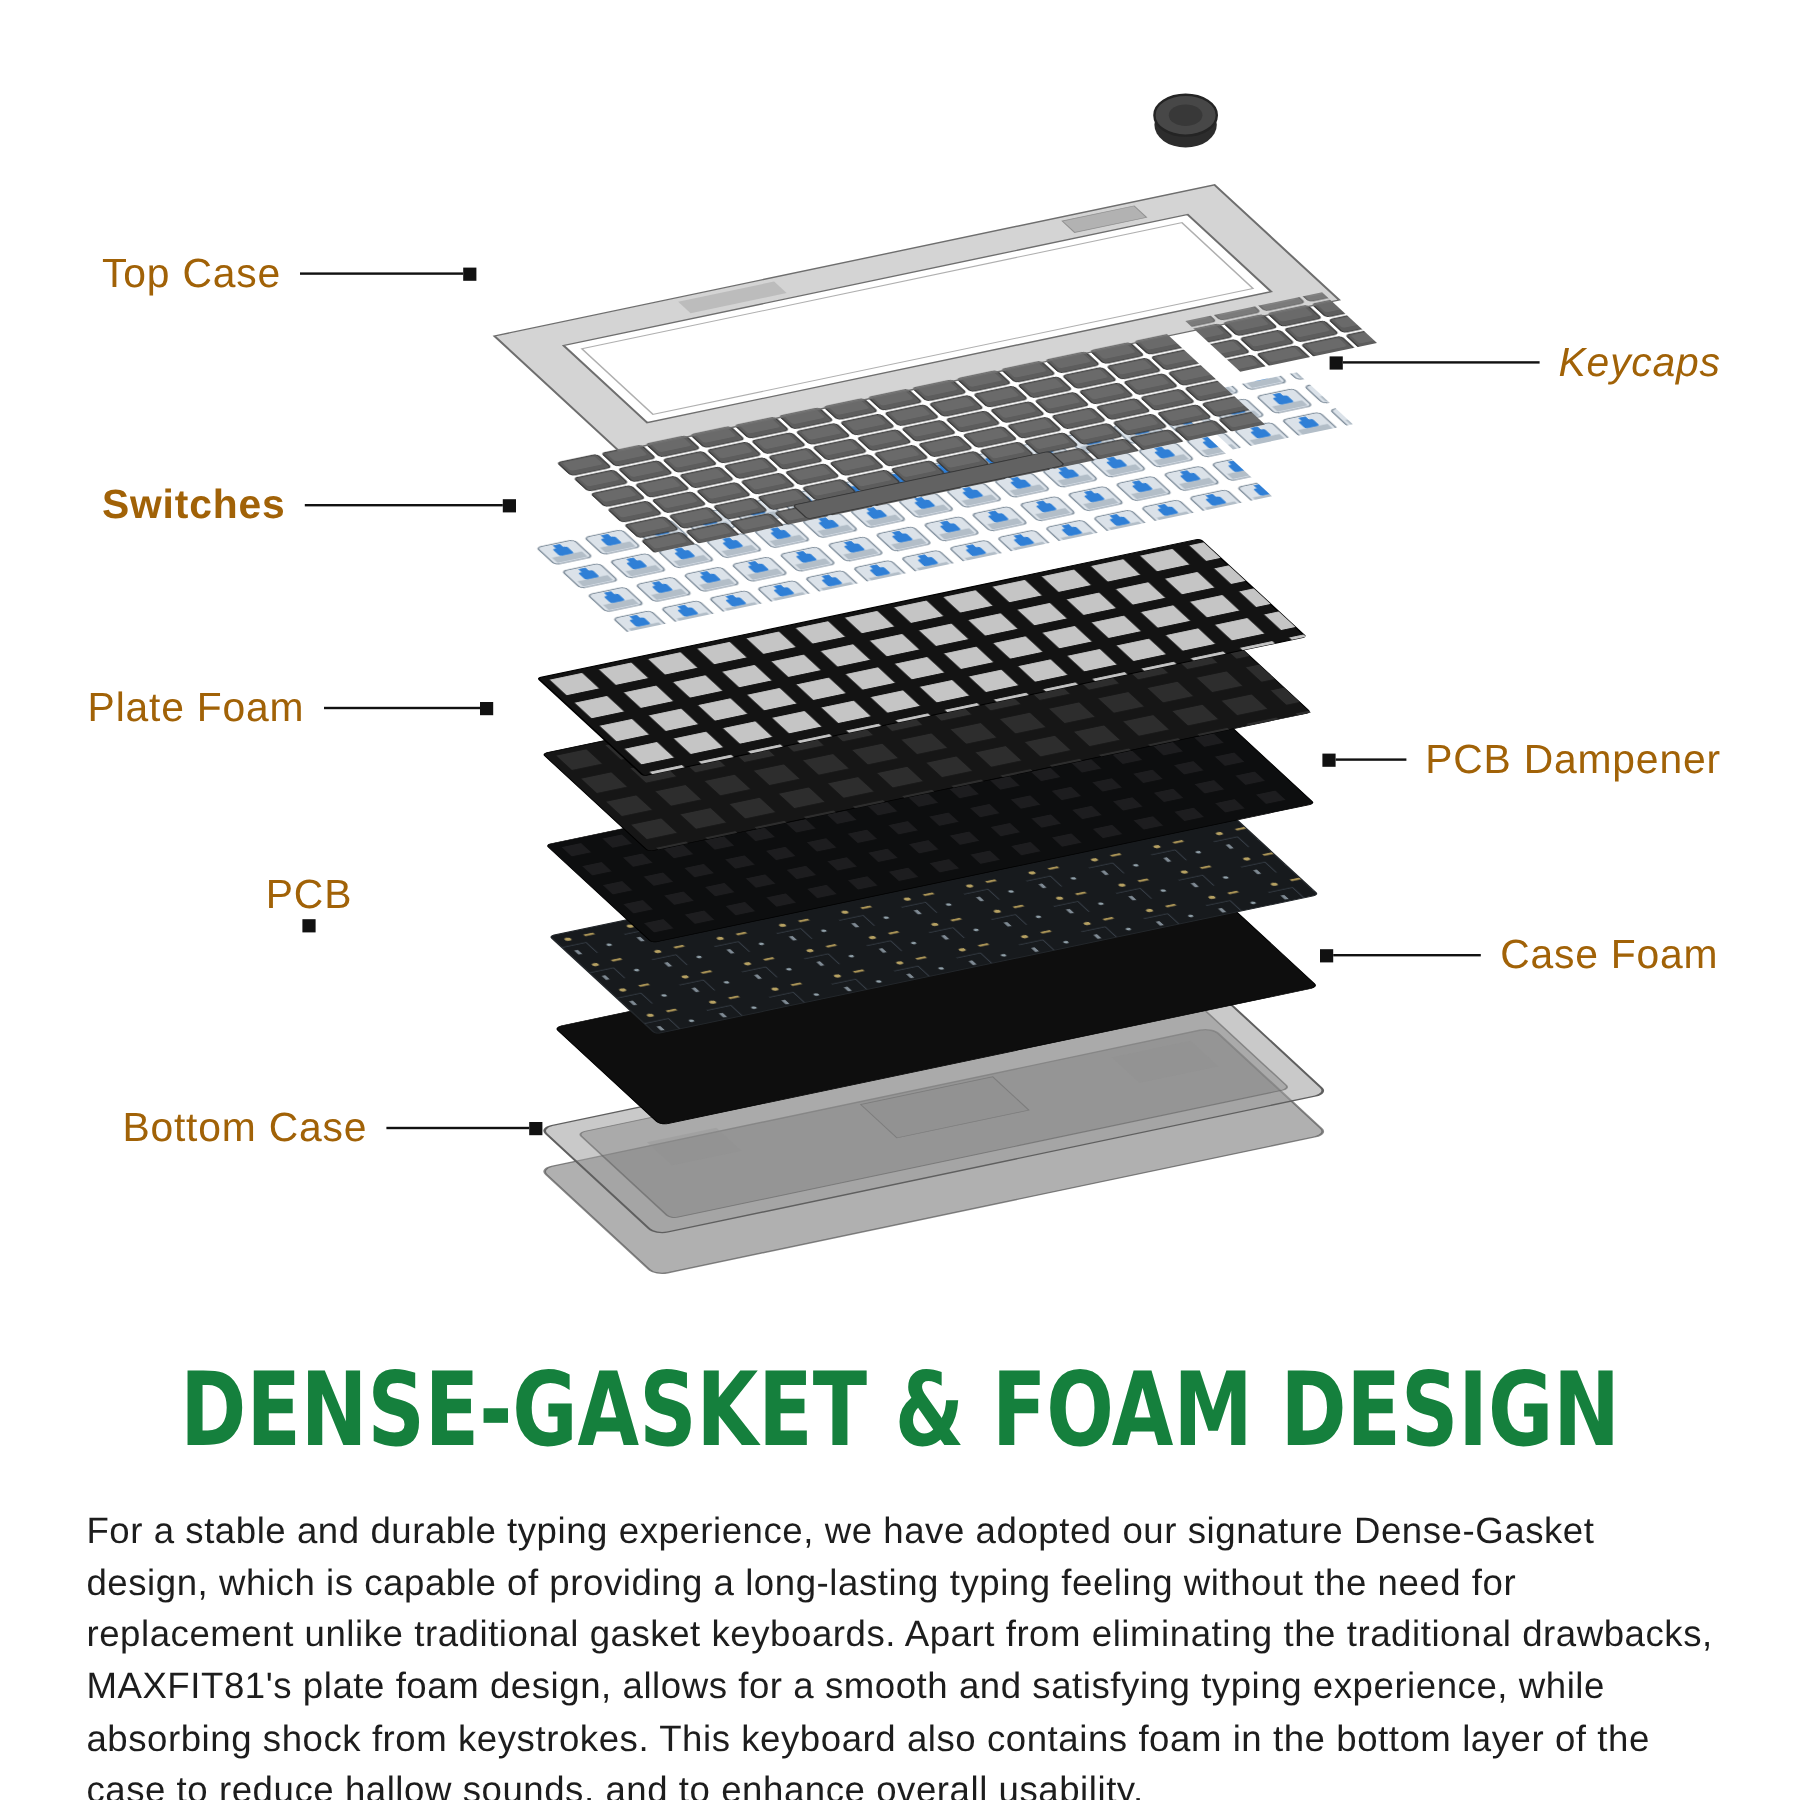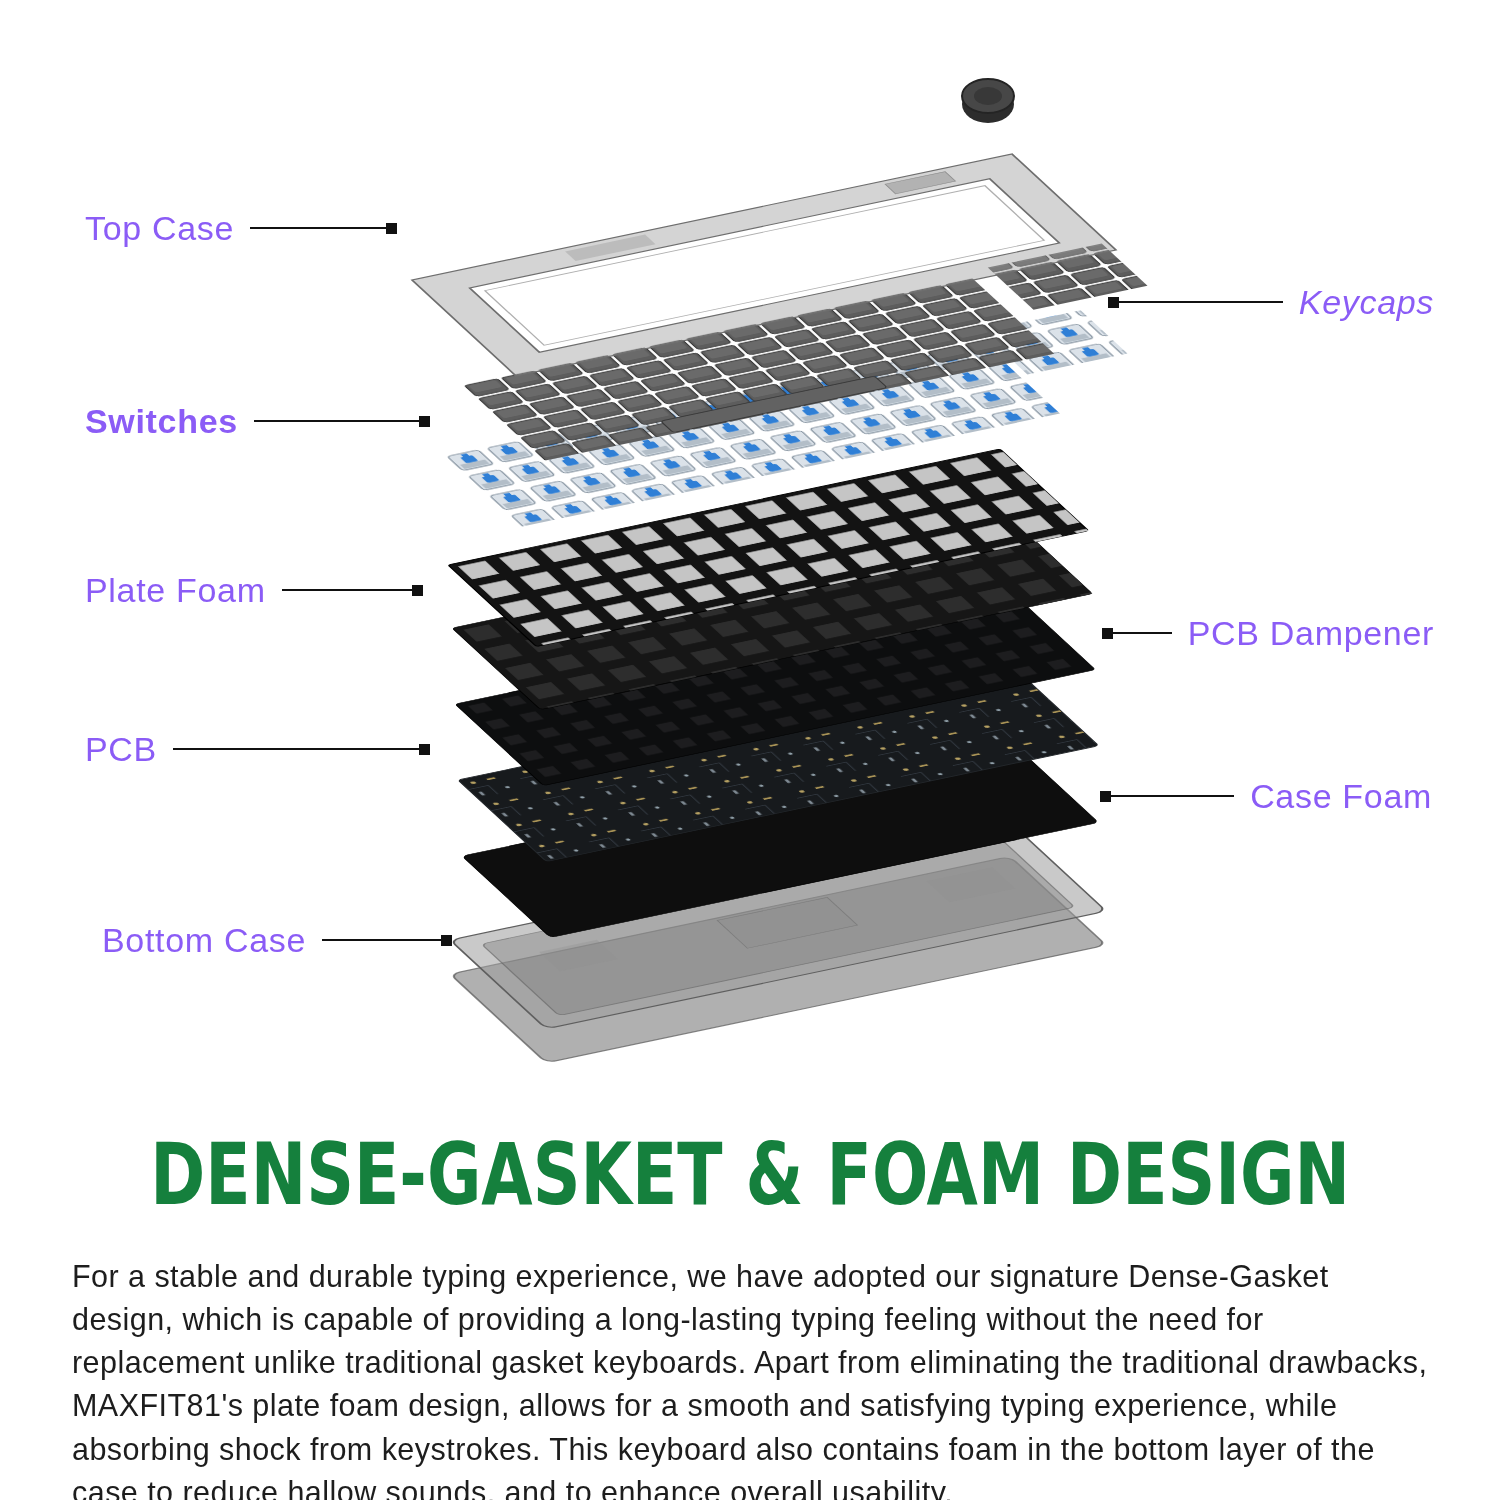--- a/index.html
+++ b/index.html
@@ -5,31 +5,31 @@
   html,body{margin:0;padding:0;background:#ffffff;}
   .canvas{
     position:relative;width:1500px;height:1500px;background:#ffffff;
     font-family:"Liberation Sans","DejaVu Sans",sans-serif;overflow:hidden;
   }
   .exploded-svg{position:absolute;left:0;top:0;width:1500px;height:1500px;}
 
   
   .callout{
     position:absolute;display:flex;align-items:center;height:44px;
-    font-size:34px;color:#8b5cf6;letter-spacing:0.02em;white-space:nowrap;
+    font-size:34px;color:#a16207;letter-spacing:0.02em;white-space:nowrap;
   }
   .callout .label{flex:0 0 auto;}
   .callout .line{flex:1 1 auto;height:2.5px;background:#111;margin:0 0 0 16px;}
   .callout.right .line{margin:0 16px 0 0;}
   .callout .dot{flex:0 0 auto;width:11px;height:11px;background:#111;}
 
   .co-topcase   {left:85px;  top:206px; width:312px;}
   .co-switches  {left:85px;  top:399px; width:345px;font-weight:bold;}
-  .co-platefoam {left:85px;  top:568px; width:338px;}
-  .co-pcb       {left:85px;  top:727px; width:345px;}
+  .co-platefoam {left:73px;  top:568px; width:338px;}
+  .co-pcb       {left:85px;  top:727px; width:345px;flex-direction:column;}
   .co-bottomcase{left:102px;  top:918px; width:350px;}
 
   .co-keycaps   {left:1108px;top:280px; width:326px;font-style:italic;}
   .co-fr4       {left:1108px;top:455px; width:326px;}
   .co-dampener  {left:1102px;top:611px; width:332px;}
   .co-casefoam  {left:1100px;top:774px; width:332px;text-align:right;}
 
   
   .headline{
     position:absolute;left:0;right:0;top:1108px;text-align:center;

